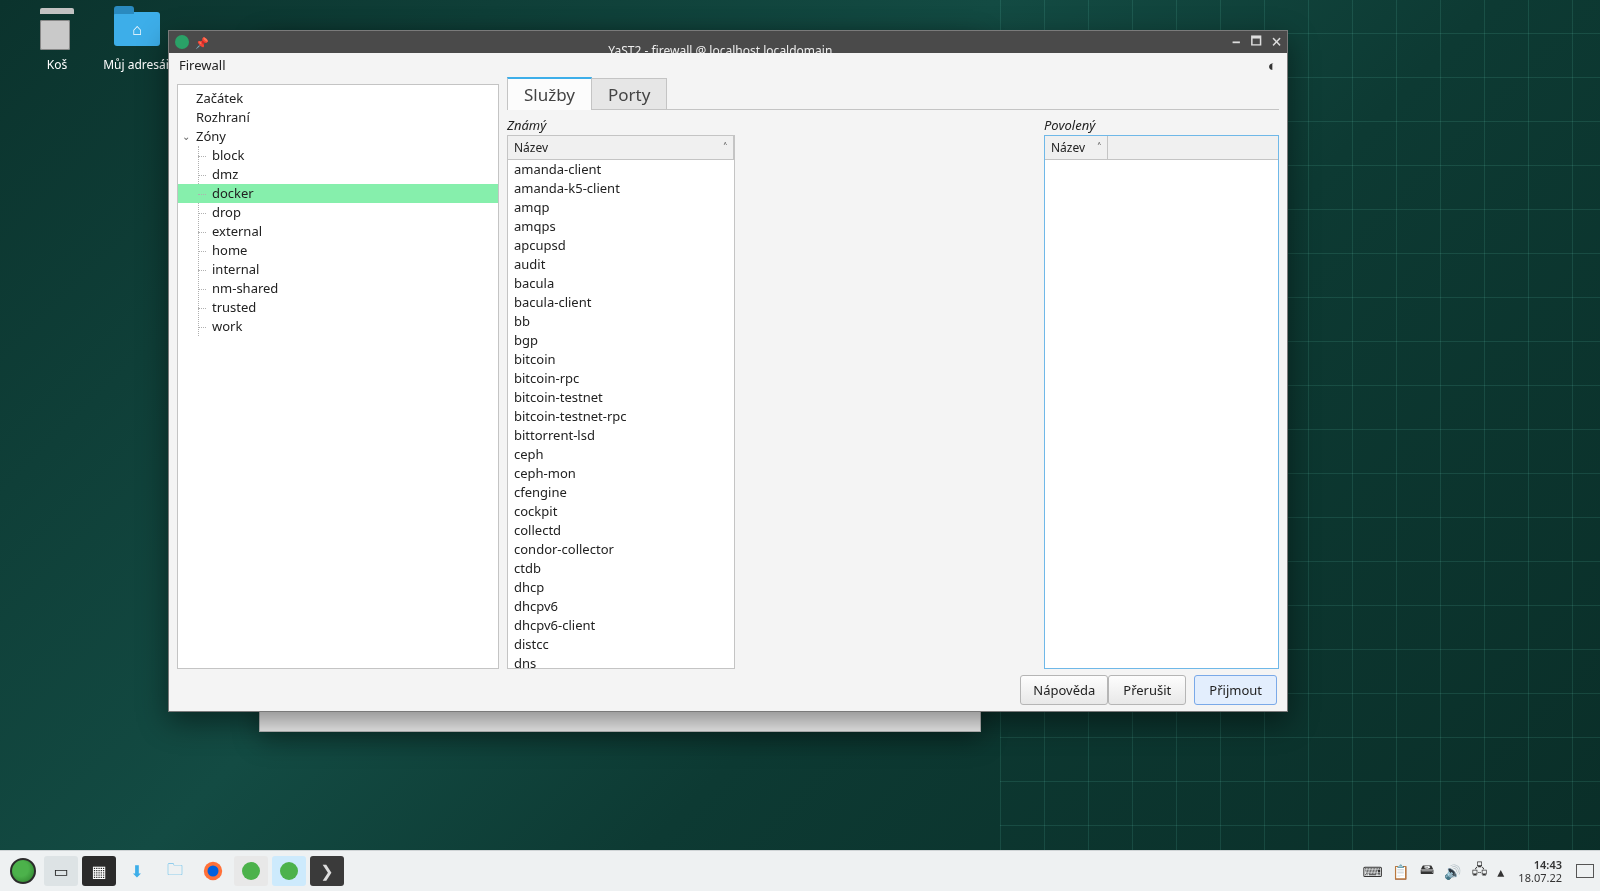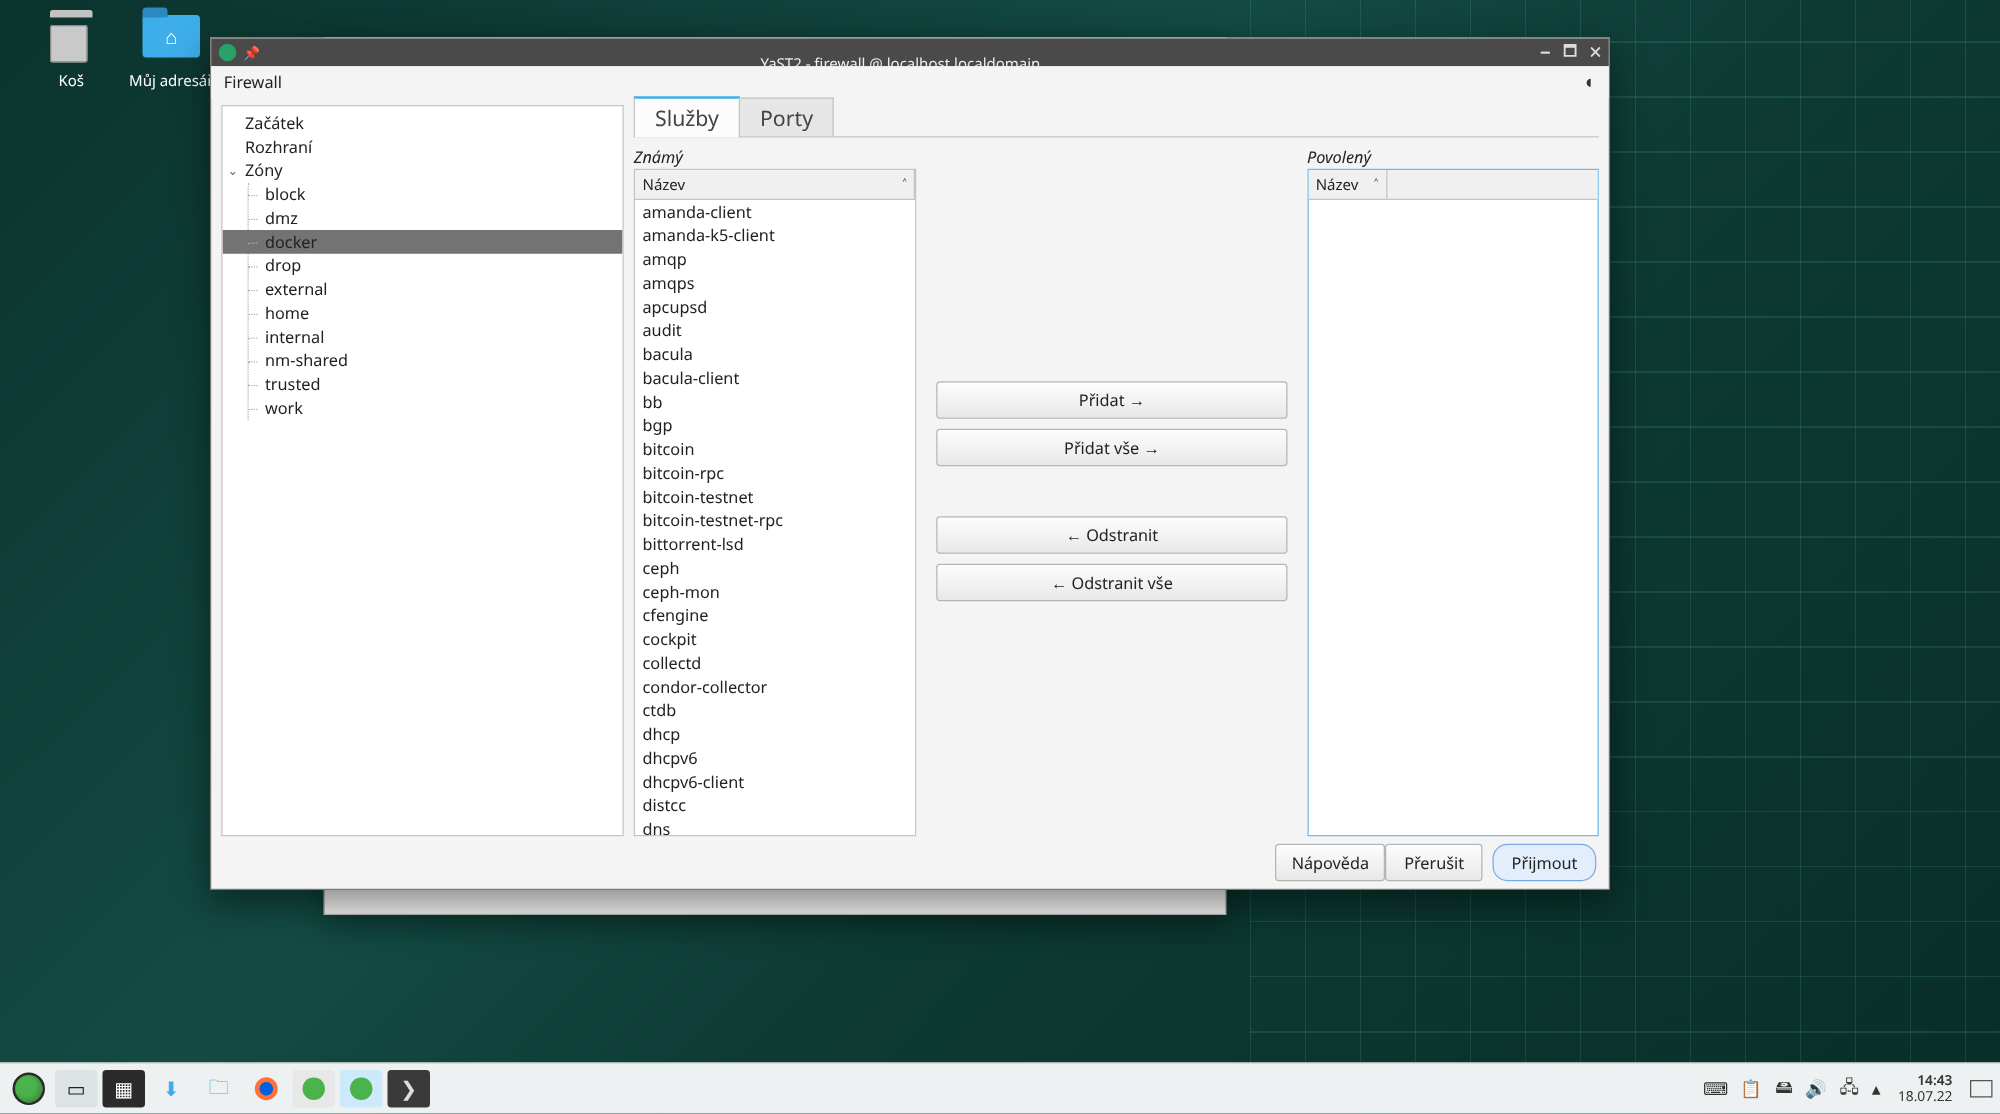--- a/index.html
+++ b/index.html
@@ -118,21 +118,21 @@
     width: 320px;
     background: #fff;
     border: 1px solid #c4c4c4;
     padding: 4px 0;
     overflow: auto;
   }
   .tree-row { padding: 1px 8px 1px 30px; line-height: 17px; cursor: pointer; position: relative;}
   .tree-row.level0 { padding-left: 18px;}
   .tree-row.level1 { padding-left: 18px;}
   .tree-row.level2 { padding-left: 34px;}
-  .tree-row.selected { background: #737373;}
+  .tree-row.selected { background: #86efac;}
   .tree-expander { position: absolute; left: 4px; color: #666; font-size: 10px;}
   .branch-line {
     position: absolute;
     left: 20px; top: 0; bottom: 0;
     border-left: 1px dotted #b0b0b0;
   }
   .tree-row.level2::before {
     content: "";
     position: absolute;
     left: 20px;
@@ -402,31 +402,20 @@
                   <div class="list-item">ctdb</div>
                   <div class="list-item">dhcp</div>
                   <div class="list-item">dhcpv6</div>
                   <div class="list-item">dhcpv6-client</div>
                   <div class="list-item">distcc</div>
                   <div class="list-item">dns</div>
                 </div>
             </div>
           </div>
 
-          <div class="middle-buttons">
-            <div class="btn-group">
-              <div class="btn">Přidat →</div>
-              <div class="btn">Přidat vše →</div>
-            </div>
-            <div style="height:24px"></div>
-            <div class="btn-group">
-              <div class="btn">← Odstranit</div>
-              <div class="btn">← Odstranit vše</div>
-            </div>
-          </div>
 
           <div class="col allowed-col">
             <div class="col-label">Povolený</div>
             <div class="listbox">
               <div class="list-header">
                 <div class="list-header-cell" style="flex:0 0 auto; min-width:50px;">
                   <span>Název</span>
                   <span>˄</span>
                 </div>
                 <div style="flex:1"></div>
@@ -435,21 +424,21 @@
             </div>
           </div>
         </div>
       </div>
     </div>
 
     <div class="bottom-bar">
       <div class="btn" style="padding:5px 12px;">Nápověda</div>
       <div class="bottom-right-btns">
         <div class="btn" style="padding:5px 14px;">Přerušit</div>
-        <div class="btn primary" style="padding:5px 14px;border-radius:12px;">Přijmout</div>
+        <div class="btn primary" style="padding:5px 14px;">Přijmout</div>
       </div>
     </div>
   </div>
 
   <div class="taskbar">
     <div class="task-btn">
         <div class="opensuse-logo"></div>
       </div>
     <div class="task-btn" style="background:#dde3e5;">▭</div>
     <div class="task-btn" style="background:#2b2b2b; color:#fff;">▦</div>

